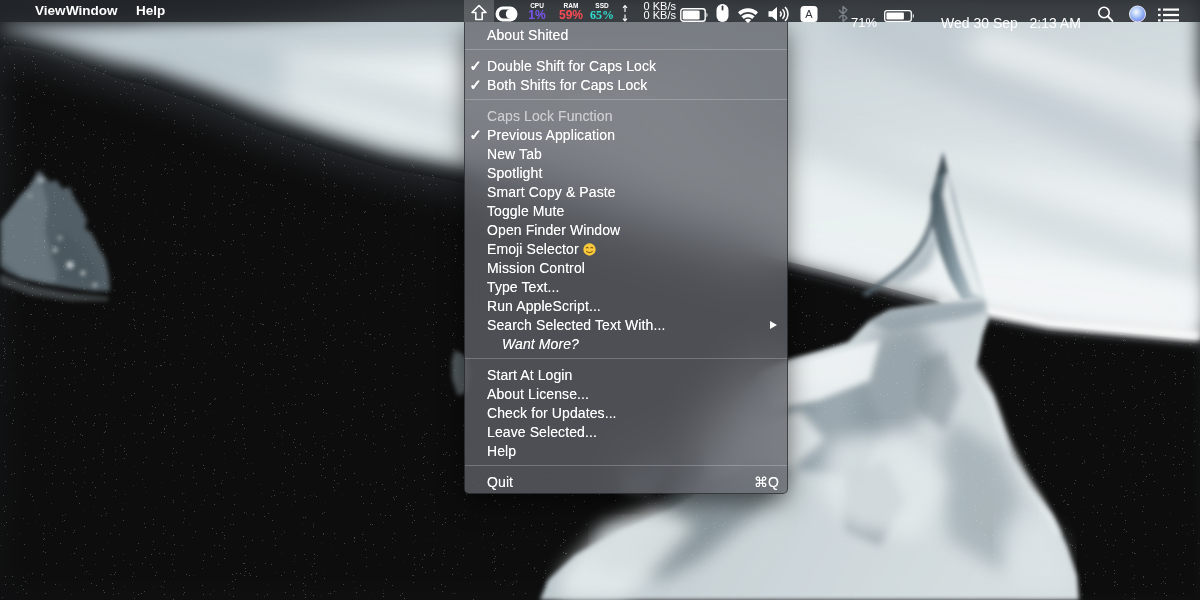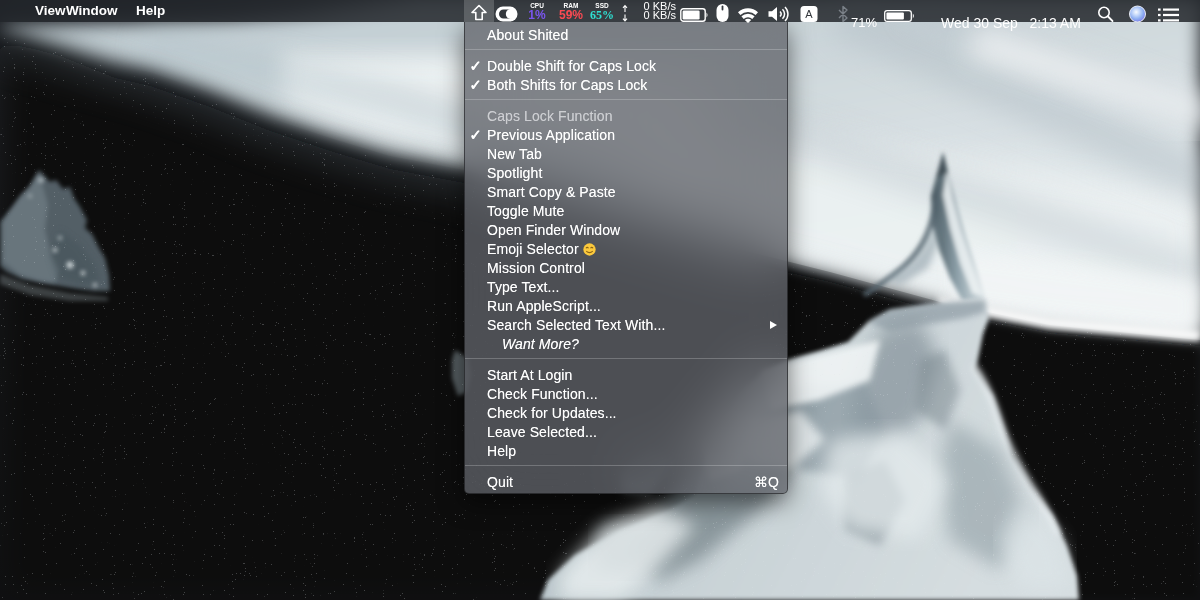--- a/index.html
+++ b/index.html
@@ -291,19 +291,19 @@
         <path d="M11.5,8 Q13.5,5.5 15.5,8" stroke="#8a6415" stroke-width="1.6" fill="none"></path>
         <path d="M5,12.5 Q10,17 15,12.5" stroke="#8a6415" stroke-width="1.6" fill="none"></path>
       </svg></div>
   <div class="mi">Mission Control</div>
   <div class="mi">Type Text...</div>
   <div class="mi">Run AppleScript...</div>
   <div class="mi">Search Selected Text With...<span class="arr"></span></div>
   <div class="mi wm">Want More?</div>
   <div class="sep"></div>
   <div class="mi">Start At Login</div>
-  <div class="mi">Check Function...</div>
+  <div class="mi">About License...</div>
   <div class="mi">Check for Updates...</div>
   <div class="mi">Leave Selected...</div>
   <div class="mi">Help</div>
   <div class="sep"></div>
   <div class="mi">Quit<span class="kq">⌘Q</span></div>
 </div>
 
 </body></html>

